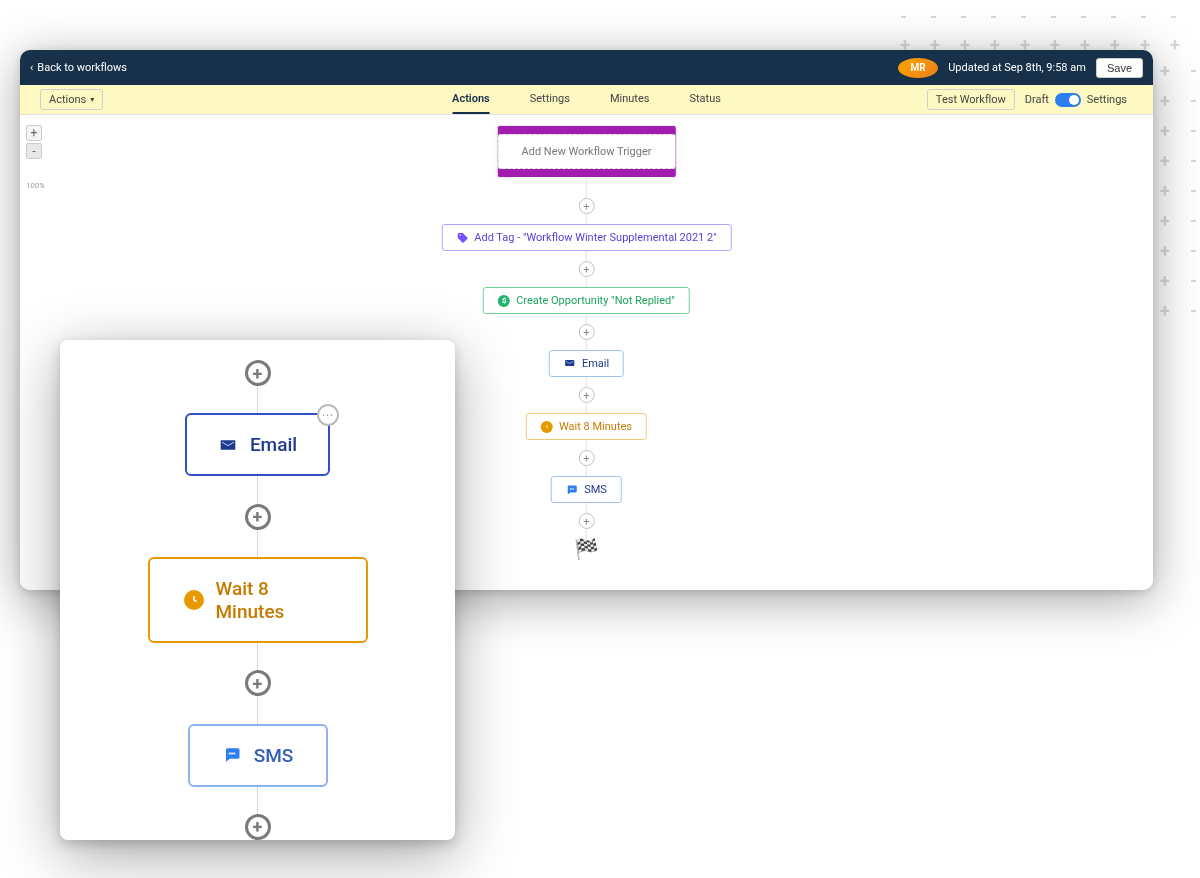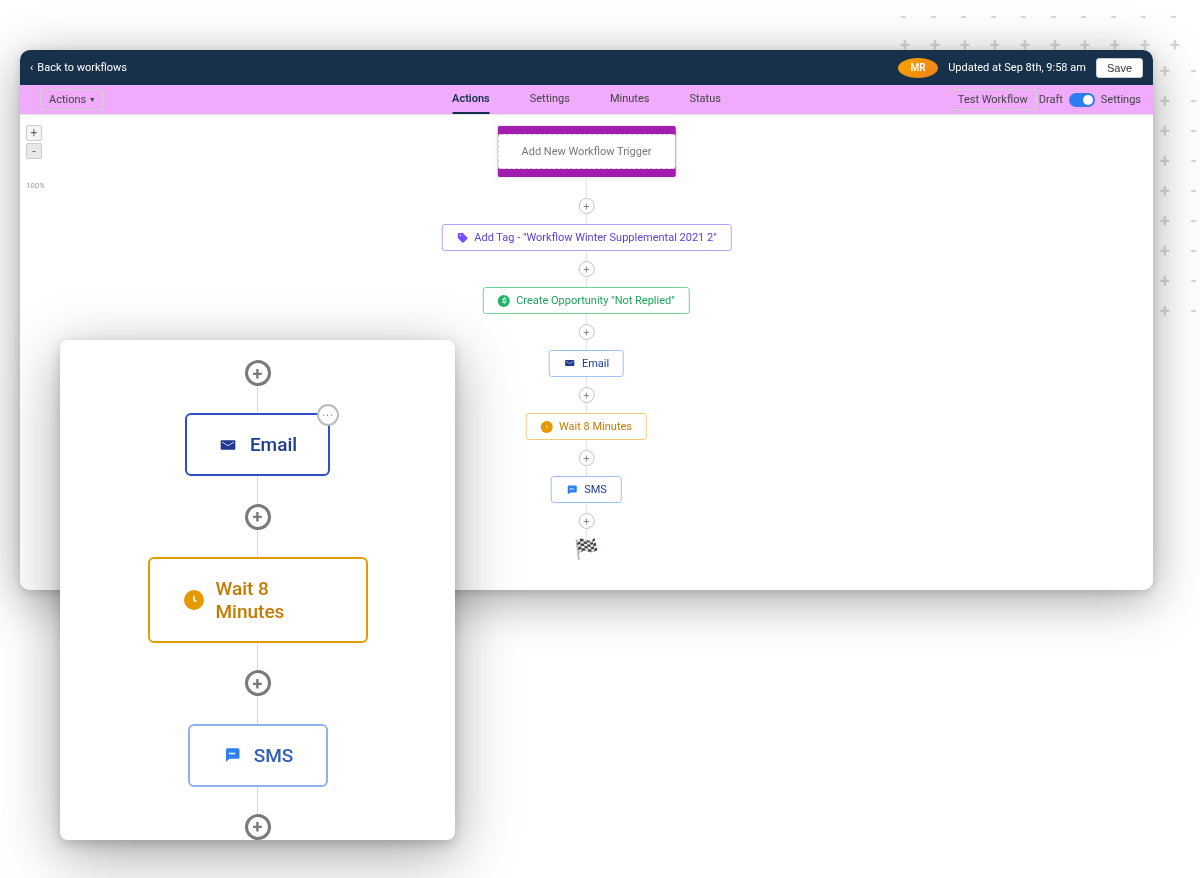--- a/index.html
+++ b/index.html
@@ -81,21 +81,21 @@
     border-radius: 3px; padding: 3px 10px; font-size: 11px;
     cursor: pointer;
   }
 
   
   .subnav {
     height: 30px;
     border-bottom: 1px solid #e4e4e4;
     display: flex;
     align-items: center;
-    background: #f0abfc;
+    background: #fef9c3;
     font-size: 11px;
     color: #444;
     position: relative;
   }
   .actions-dd {
     margin-left: 20px;
     border: 1px solid #d0d0d0;
     border-radius: 3px;
     padding: 3px 8px;
     display: flex; align-items: center; gap: 4px;
@@ -105,22 +105,22 @@
     position: absolute;
     left: 50%;
     transform: translateX(-50%);
     display: flex;
     gap: 40px;
   }
   .tab { cursor: pointer; padding: 7px 0; }
   .tab.active { border-bottom: 2px solid #17314a; font-weight: 600; color: #17314a; }
   .subnav-right {
     margin-left: auto;
-    margin-right: 12px;
-    display: flex; align-items: center; gap: 2px;
+    margin-right: 26px;
+    display: flex; align-items: center; gap: 10px;
   }
   .test-wf {
     border: 1px solid #d0d0d0;
     border-radius: 3px;
     padding: 3px 8px;
     cursor: pointer;
   }
   .toggle-wrap {
     display: flex; align-items: center; gap: 6px;
     font-size: 11px;

